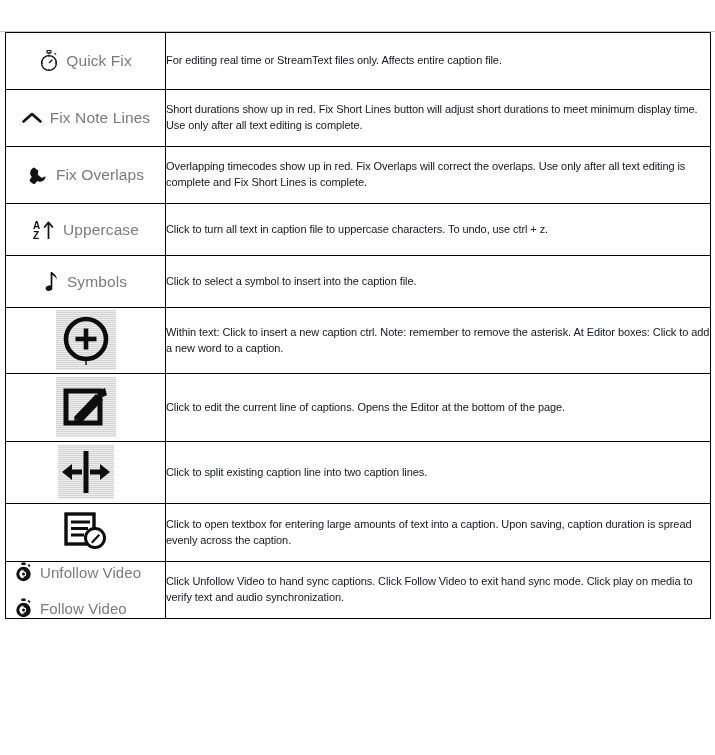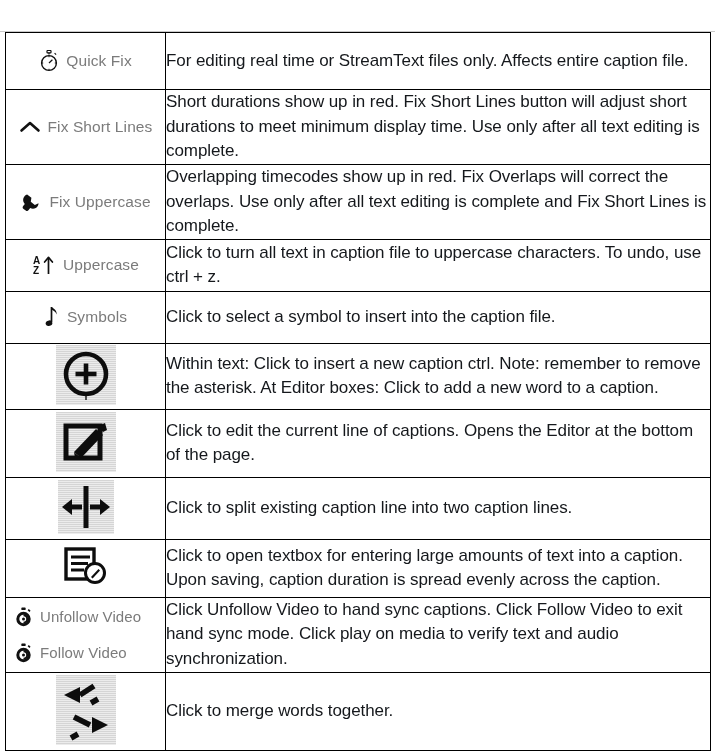--- a/index.html
+++ b/index.html
@@ -44,21 +44,21 @@
   td.icon-cell {
     width: 159px;
     text-align: center;
     padding: 4px 2px;
   }
   td.desc-cell {
     padding: 6px 6px 6px 5px;
     vertical-align: middle;
   }
   .desc-text {
-    font-size: 17px;
+    font-size: 11px;
     line-height: 1.45;
     color: #15181c;
     letter-spacing: -0.08px;
   }
   .btn-row {
     display: flex;
     align-items: center;
     justify-content: center;
     gap: 7px;
   }
@@ -149,37 +149,37 @@
       </tr>
 
       <tr style="height:57px">
         <td class="icon-cell">
           <div class="btn-row">
             <span class="glyph">
               <svg width="22" height="16" viewBox="0 0 22 16">
                 <path d="M2.5 11.5 L11 4 L19.5 11.5" fill="none" stroke="#111" stroke-width="2.6" stroke-linecap="round" stroke-linejoin="round"></path>
               </svg>
             </span>
-            <span class="btn-label">Fix Short Lines</span>
+            <span class="btn-label">Fix Note Lines</span>
           </div>
         </td>
         <td class="desc-cell">
           <div class="desc-text">Short durations show up in red. Fix Short Lines button will adjust short durations to meet minimum display time. Use only after all text editing is complete.</div>
         </td>
       </tr>
 
       <tr style="height:57px">
         <td class="icon-cell">
           <div class="btn-row">
             <span class="glyph">
               <svg width="22" height="22" viewBox="0 0 22 22">
                 <path d="M8.2 3.1 a5.6 5.6 0 0 0 -3.6 8.9 l-1.9 1.9 a2 2 0 0 0 0 2.9 l1.9 1.9 a2 2 0 0 0 2.9 0 l1.9 -1.9 a5.6 5.6 0 0 0 8.9 -3.6 l-3.9 1.2 -3.6 -3.6 1.2 -3.9 z" fill="#111" transform="rotate(-8 11 11)"></path>
               </svg>
             </span>
-            <span class="btn-label">Fix Uppercase</span>
+            <span class="btn-label">Fix Overlaps</span>
           </div>
         </td>
         <td class="desc-cell">
           <div class="desc-text">Overlapping timecodes show up in red. Fix Overlaps will correct the overlaps. Use only after all text editing is complete and Fix Short Lines is complete.</div>
         </td>
       </tr>
 
       <tr style="height:52px">
         <td class="icon-cell">
           <div class="btn-row">
@@ -322,39 +322,20 @@
               </span>
               <span class="btn-label small">Follow Video</span>
             </div>
           </div>
         </td>
         <td class="desc-cell">
           <div class="desc-text">Click Unfollow Video to hand sync captions. Click Follow Video to exit hand sync mode. Click play on media to verify text and audio synchronization.</div>
         </td>
       </tr>
 
-      <tr style="height:78px">
-        <td class="icon-cell">
-          <span class="bmp">
-            <span class="glyph">
-              <svg width="56" height="66" viewBox="0 0 56 66">
-                <path d="M36 9 L22 18" stroke="#0d0d0d" stroke-width="5.5" stroke-linecap="butt"></path>
-                <path d="M22 10 L6 18 L22 26 Z" fill="#0d0d0d"></path>
-                <path d="M40 22 L33 26" stroke="#0d0d0d" stroke-width="5.5" stroke-linecap="butt"></path>
-                <path d="M16 40 L32 48" stroke="#0d0d0d" stroke-width="5.5" stroke-linecap="butt"></path>
-                <path d="M34 40 L50 48 L34 56 Z" fill="#0d0d0d"></path>
-                <path d="M20 57 L13 61" stroke="#0d0d0d" stroke-width="5.5" stroke-linecap="butt"></path>
-              </svg>
-            </span>
-          </span>
-        </td>
-        <td class="desc-cell">
-          <div class="desc-text">Click to merge words together.</div>
-        </td>
-      </tr>
 
     </tbody>
   </table>
 
   <div class="footer-bar"></div>
   <div class="footer-tab" style="left:4px; width:113px;"></div>
   <div class="footer-tab" style="left:120px; width:595px;"></div>
 
 </div>
 

